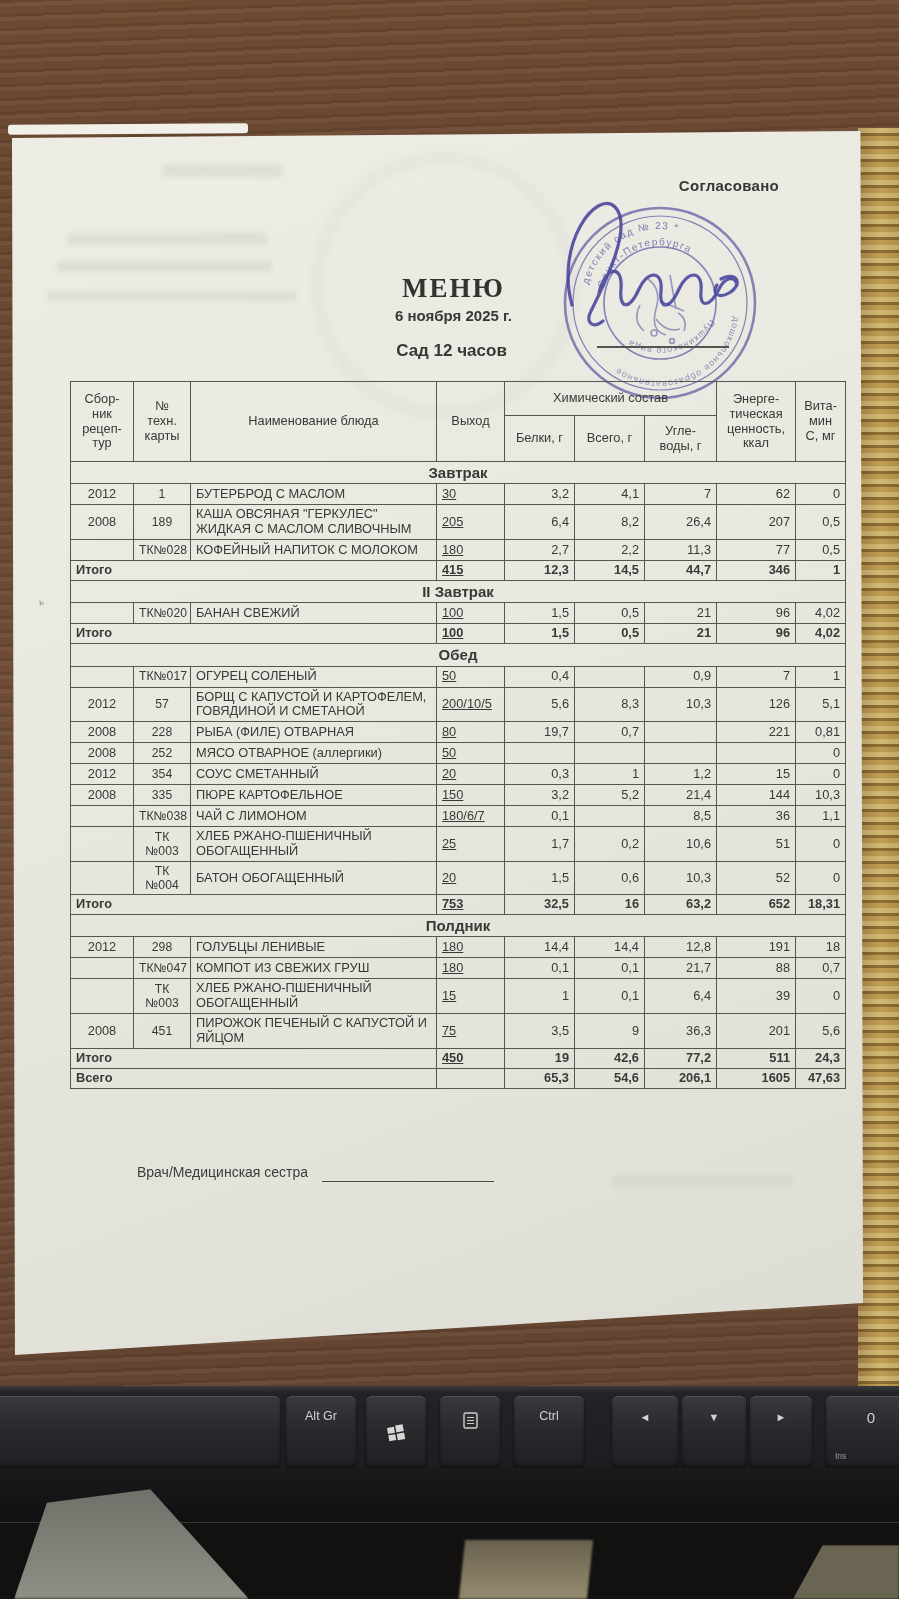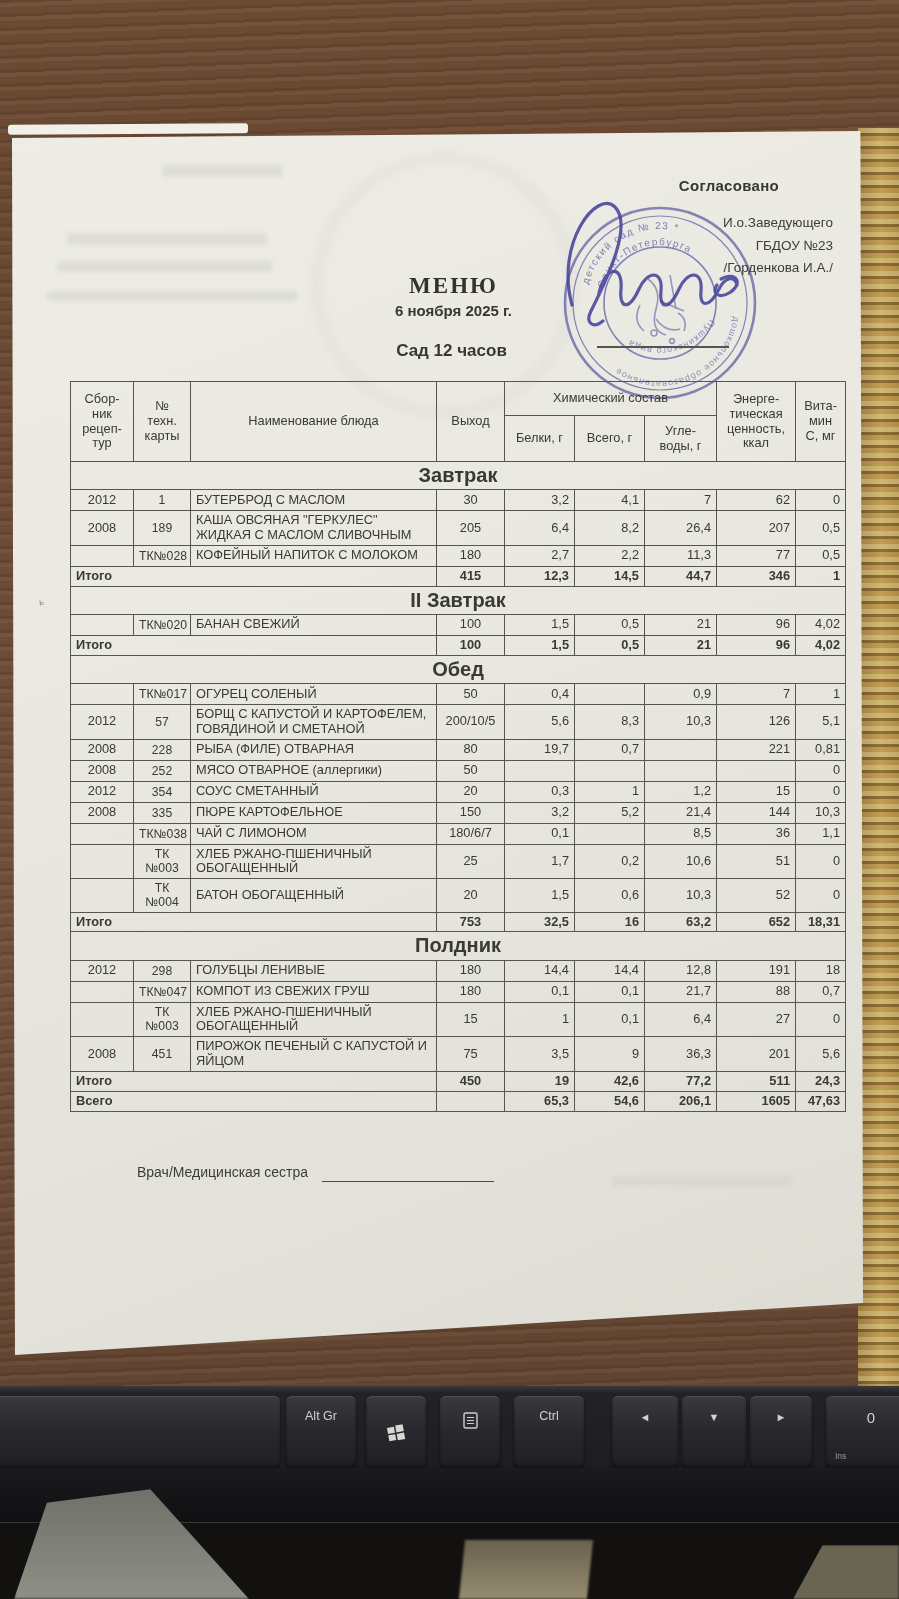--- a/index.html
+++ b/index.html
@@ -27,42 +27,42 @@
   .sheet-edge{position:absolute;left:8px;top:124px;width:240px;height:10px;background:#f0efe8;border-radius:3px;transform:rotate(-.4deg);}
 
   .ghost{position:absolute;background:rgba(140,150,135,.14);filter:blur(2px);border-radius:2px;}
   .ghost-circle{position:absolute;left:300px;top:22px;width:265px;height:265px;border:10px solid rgba(150,158,140,.07);border-radius:50%;filter:blur(4px);background:transparent;}
   .speck{position:absolute;left:27px;top:466px;font-size:9px;color:#5c5b55;opacity:.65;transform:rotate(-8deg);}
 
   .agreed{position:absolute;top:46px;right:84px;font-size:15px;font-weight:700;letter-spacing:.3px;color:#383733;}
   .approver{position:absolute;top:81px;right:30px;text-align:right;font-size:13.5px;line-height:22.5px;color:#3d3c38;}
 
   .doc-title{position:absolute;left:0;right:0;top:142px;text-align:center;transform:translateX(16px);}
-  .doc-title .menu{font-family:"Liberation Serif",serif;font-weight:700;font-size:23px;letter-spacing:2px;color:#33322e;}
+  .doc-title .menu{font-family:"Liberation Serif",serif;font-weight:700;font-size:27px;letter-spacing:2px;color:#33322e;}
   .doc-title .date{margin-top:3px;font-size:15px;font-weight:700;color:#383733;}
   .subtitle{position:absolute;left:12px;right:0;top:210px;text-align:center;transform:translateX(8px);font-size:17px;font-weight:700;color:#383733;}
 
   
   .stamp-wrap{position:absolute;left:538px;top:52px;width:232px;height:240px;}
   .stamp-wrap svg{position:absolute;left:0;top:0;}
   .sig-wrap{position:absolute;left:535px;top:44px;width:240px;height:270px;}
 
   
   .menu-table{position:absolute;left:58px;top:250px;width:775px;border-collapse:collapse;table-layout:fixed;
     font-size:12.8px;color:#3a3935;}
   .menu-table th,.menu-table td{border:1.6px solid #56554f;padding:2px 5px;line-height:1.16;vertical-align:middle;overflow:hidden;}
   .menu-table th{font-weight:400;text-align:center;white-space:pre-line;}
   .hr1 th{height:34px;}
   .hr2 th{height:46px;}
-  .sec-title{font-weight:700;font-size:20px;text-align:center;padding:4px 0 5px;}
+  .sec-title{font-weight:700;font-size:15px;text-align:center;padding:4px 0 5px;}
   .c-center{text-align:center;}
   .c-small{font-size:12.2px;}
   .c-dish{text-align:left;padding-left:6px;}
   .c-dish.ctr{text-align:left;}
-  .c-yield{text-align:center;}
+  .c-yield{text-align:left;text-decoration:underline;}
   .c-num{text-align:right;padding-right:7px;}
   .item td{height:21px;}
   .b{font-weight:700;}
   .c-label{text-align:left;padding-left:6px;}
 
   .doctor-line{position:absolute;left:125px;top:1033px;font-size:14px;color:#3d3c38;}
   .sig-blank{display:inline-block;width:172px;border-bottom:1.6px solid #4c4b46;transform:translateY(5px);margin-left:10px;}
 
   
   .keyboard{position:absolute;left:0;top:1386px;width:899px;height:155px;
@@ -132,25 +132,20 @@
           <path d="M98 96 q14 10 8 30 q-6 22 10 26"></path>
           <path d="M120 92 l6 34 m-16 -8 l24 10 m-28 8 q10 14 24 10"></path>
           <path d="M90 122 q-8 16 4 26"></path>
           <path d="M128 130 q10 6 6 18"></path>
           <circle cx="104" cy="150" r="3"></circle>
           <circle cx="122" cy="158" r="2.4"></circle>
         </g>
       </svg>
     </div>
 
-    <div class="approver" data-name="approver-block">
-      <div data-name="approver-line-1">И.о.Заведующего</div>
-      <div data-name="approver-line-2">ГБДОУ №23</div>
-      <div data-name="approver-line-3">/Горденкова И.А./</div>
-    </div>
 
     <div class="sig-wrap" data-name="handwritten-signature">
       <svg width="240" height="270" viewBox="0 0 240 270">
         <g fill="none" stroke="#47449b" stroke-width="3.2" stroke-linecap="round" opacity=".88">
           <path d="M 25,130 C 8,68 50,14 68,32 C 86,50 60,104 44,136 C 38,148 46,154 56,146"></path>
           <path d="M 52,118 c 6,-26 24,-30 22,-4 c -2,20 8,22 18,0 c 8,-18 24,-20 22,2 c -2,18 8,20 18,-2 c 8,-18 24,-20 22,2 c -2,16 8,18 18,-2 c 6,-12 16,-14 18,-4"></path>
           <path d="M 174,104 c 14,-8 24,4 8,14 c -10,6 -18,0 -12,-8"></path>
         </g>
         <path d="M 50,172 L 182,172" stroke="#55534e" stroke-width="1.8" data-name="signature-underline"></path>
       </svg>
@@ -407,21 +402,21 @@
             <td class="c-num" data-name="cell-vitamin-c">0,7</td>
           </tr>
           <tr class="item" data-name="menu-item-row">
             <td class="c-center" data-name="cell-recipe-book"></td>
             <td class="c-center c-small" data-name="cell-tech-card">ТК №003</td>
             <td class="c-dish" data-name="cell-dish-name">ХЛЕБ РЖАНО-ПШЕНИЧНЫЙ ОБОГАЩЕННЫЙ</td>
             <td class="c-yield" data-name="cell-yield">15</td>
             <td class="c-num" data-name="cell-protein">1</td>
             <td class="c-num" data-name="cell-fat">0,1</td>
             <td class="c-num" data-name="cell-carbs">6,4</td>
-            <td class="c-num" data-name="cell-energy">27</td>
+            <td class="c-num" data-name="cell-energy">39</td>
             <td class="c-num" data-name="cell-vitamin-c">0</td>
           </tr>
           <tr class="item" data-name="menu-item-row">
             <td class="c-center" data-name="cell-recipe-book">2008</td>
             <td class="c-center c-small" data-name="cell-tech-card">451</td>
             <td class="c-dish" data-name="cell-dish-name">ПИРОЖОК ПЕЧЕНЫЙ С КАПУСТОЙ И ЯЙЦОМ</td>
             <td class="c-yield" data-name="cell-yield">75</td>
             <td class="c-num" data-name="cell-protein">3,5</td>
             <td class="c-num" data-name="cell-fat">9</td>
             <td class="c-num" data-name="cell-carbs">36,3</td>

